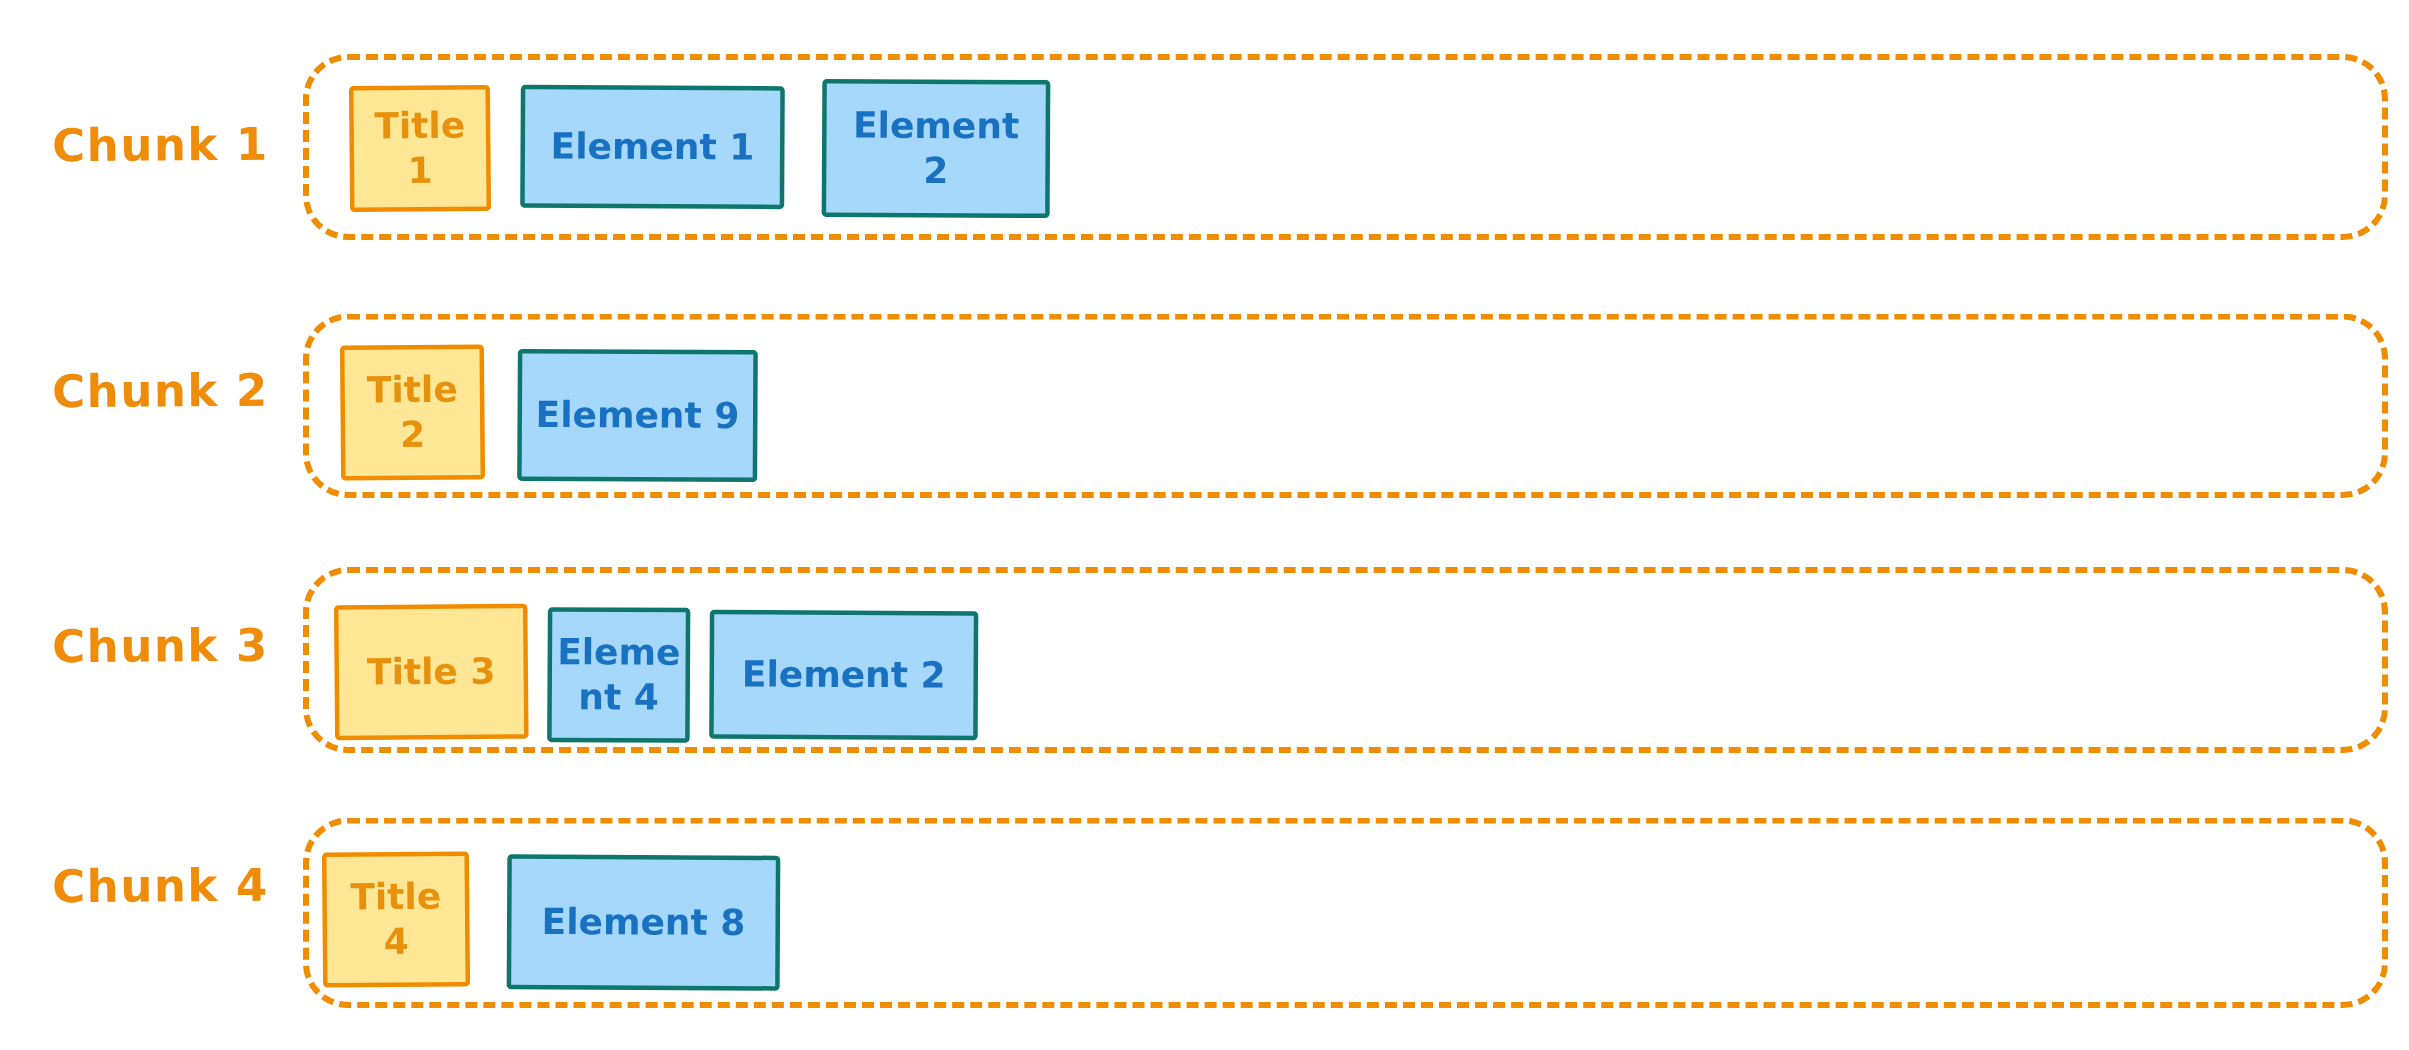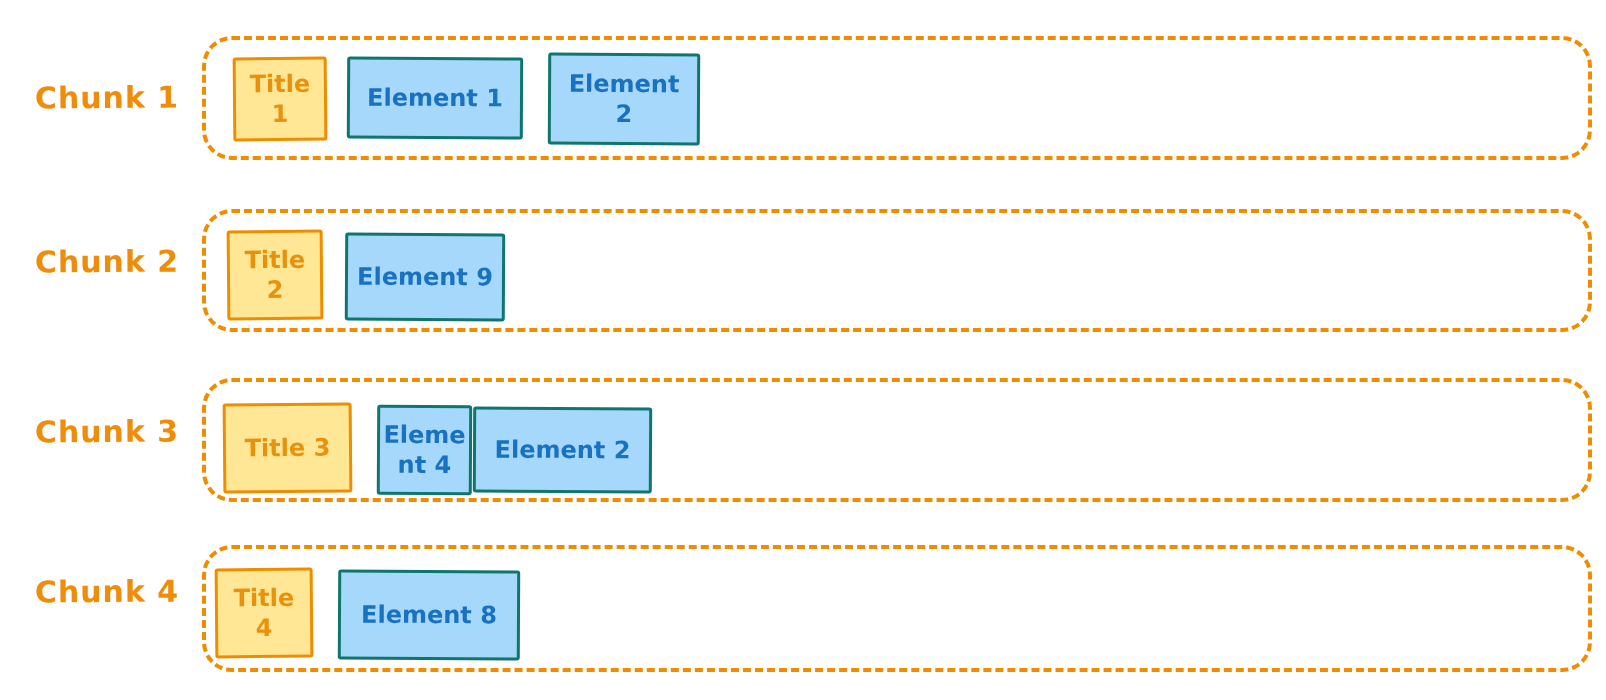--- a/index.html
+++ b/index.html
@@ -75,21 +75,21 @@
 
   <div class="chunk-label" style="top: 244px;">Chunk 2</div>
   <div class="chunk-container" style="top: 209px; height: 115px;"></div>
   <div class="box title" style="left: 227px; top: 230px; width: 96px; height: 90px;">Title
 2</div>
   <div class="box element" style="left: 345px; top: 233px; width: 160px; height: 88px;">Element 9</div>
 
   <div class="chunk-label" style="top: 414px;">Chunk 3</div>
   <div class="chunk-container" style="top: 378px; height: 116px;"></div>
   <div class="box title" style="left: 223px; top: 403px; width: 129px; height: 90px;">Title 3</div>
-  <div class="box element" style="left: 365px; top: 405px; width: 95px; height: 90px; margin-left: 12px;">Eleme
+  <div class="box element" style="left: 365px; top: 405px; width: 95px; height: 90px;">Eleme
 nt 4</div>
   <div class="box element" style="left: 473px; top: 407px; width: 179px; height: 86px;">Element 2</div>
 
   <div class="chunk-label" style="top: 574px;">Chunk 4</div>
   <div class="chunk-container" style="top: 545px; height: 119px;"></div>
   <div class="box title" style="left: 215px; top: 568px; width: 98px; height: 90px;">Title
 4</div>
   <div class="box element" style="left: 338px; top: 570px; width: 182px; height: 90px;">Element 8</div>
 
 </div>

